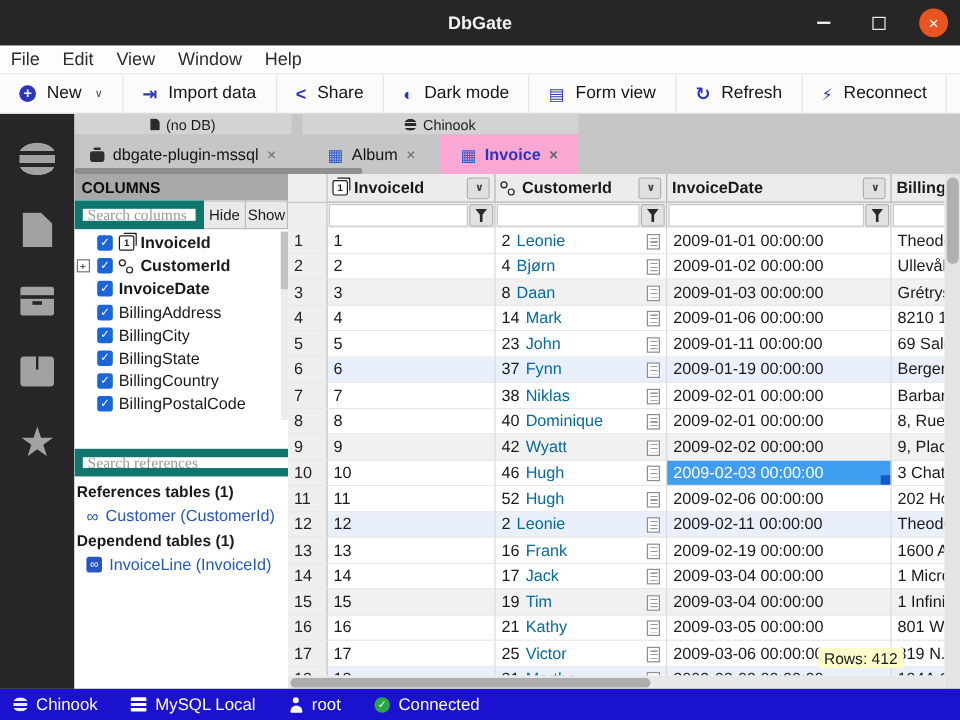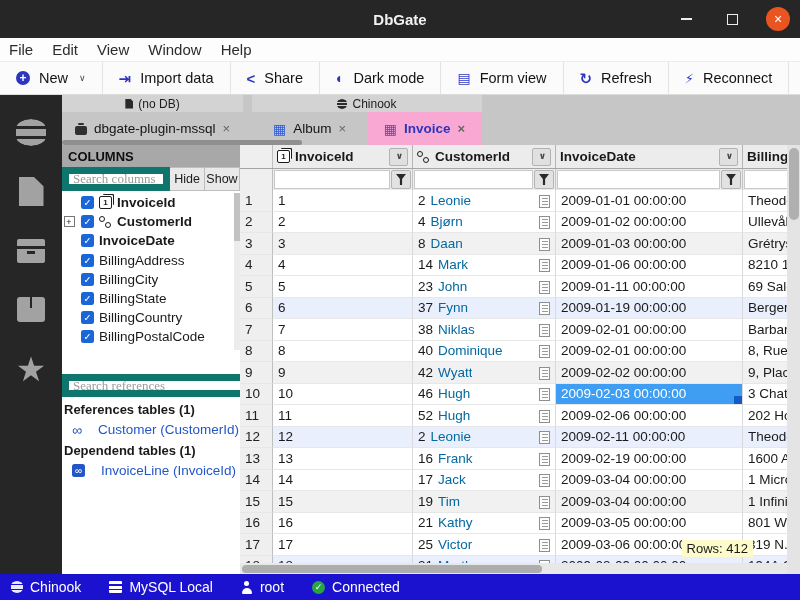--- a/index.html
+++ b/index.html
@@ -114,21 +114,21 @@
   .expander{width:11px;height:11px;border:1px solid #767676;background:#fff;font-size:9px;display:flex;align-items:center;justify-content:center;color:#222}
   .cb{width:13px;height:13px;border-radius:2.5px;background:var(--checkbox-blue);color:#fff;display:flex;align-items:center;justify-content:center;flex:none}
   .cb::before{content:"✓";font-size:9.5px;font-weight:700}
   .col-label{font-size:13.5px;white-space:nowrap}
   .col-label.bold{font-weight:700}
   .mini-scroll{position:absolute;right:0;top:48px;width:6px;height:157px;background:#ececec}
   .mini-thumb{width:6px;height:48px;background:#c2c2c2}
   .refs-search{position:absolute;left:0;top:229px;width:210px;height:23px}
   .refs-content{position:absolute;left:0;top:254px;width:178px}
   .refs-heading{font-weight:700;font-size:13px;padding:3px 0 2px 2px}
-  .ref-link{display:flex;align-items:center;gap:16px;padding:3px 0 3px 10px;color:var(--link-blue);font-size:13.5px;white-space:nowrap}
+  .ref-link{display:flex;align-items:center;gap:6px;padding:3px 0 3px 10px;color:var(--link-blue);font-size:13.5px;white-space:nowrap}
 
   
   .grid{position:absolute;left:240px;top:145px;width:560px;height:429px;background:#fff;overflow:hidden}
   .g-clip{position:absolute;left:0;top:0;width:547px;height:429px;overflow:hidden}
   .g-header{display:flex;height:24px;background:#ececec;border-bottom:1px solid #a5a5a5;width:680px}
   .gh-cell{display:flex;align-items:center;gap:5px;padding:0 4px;border-right:1px solid #b5b5b5;font-weight:700;font-size:13.5px;white-space:nowrap;overflow:hidden}
   .gh-label{overflow:hidden;text-overflow:clip}
   .dd-btn{margin-left:auto;width:19px;height:18px;background:#e0e0e0;border:1px solid #b2b2b2;border-radius:2px;display:flex;align-items:center;justify-content:center;flex:none}
   .g-filter{display:flex;height:21px;background:#ececec;width:680px}
   .gf-cell{display:flex;border-right:1px solid #c5c5c5;background:#ececec}

